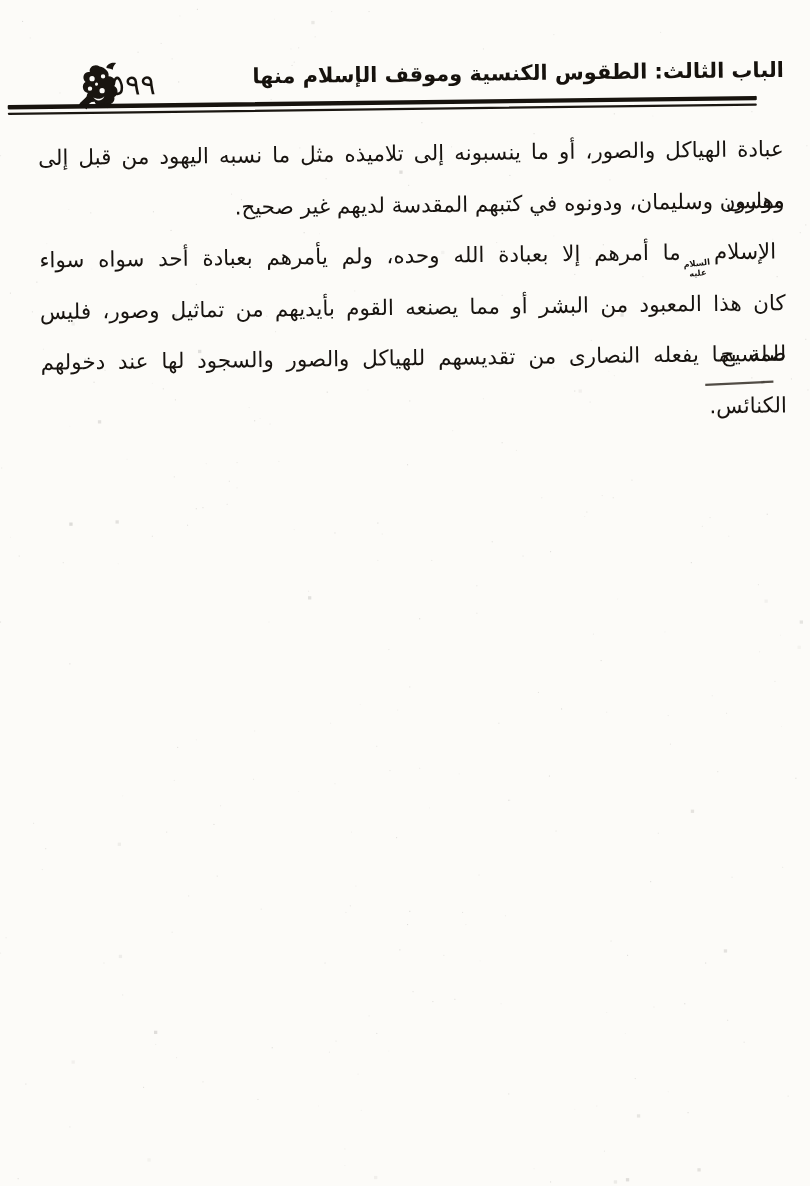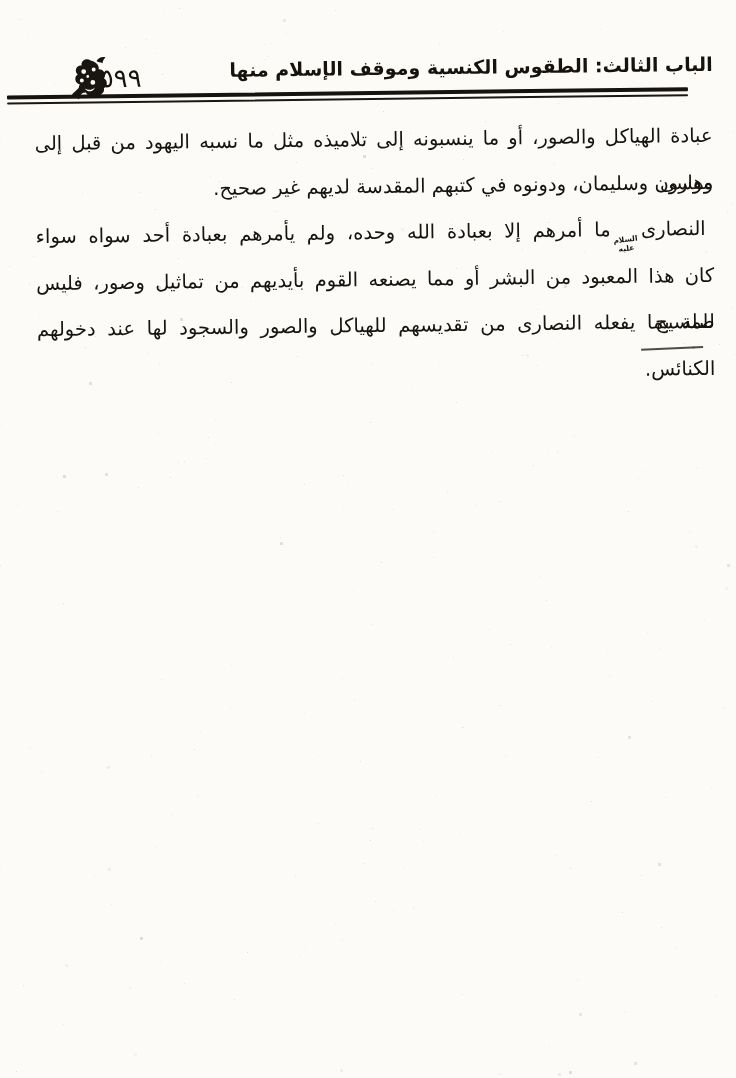--- a/index.html
+++ b/index.html
@@ -83,21 +83,21 @@
     <div class="rules">
       <div class="rule-a"></div>
       <div class="rule-b"></div>
     </div>
 
     <div class="text">
       <div class="line just">عبادة الهياكل والصور، أو ما ينسبونه إلى تلاميذه مثل ما نسبه اليهود من قبل إلى موسى</div>
       <div class="line end">وهارون وسليمان، ودونوه في كتبهم المقدسة لديهم غير صحيح.</div>
 
       <div class="line just indent">
-        <span>النصارى</span><span class="hon">
+        <span>الإسلام</span><span class="hon">
             <span class="hon-t">السلام</span>
             <span class="hon-b">عليه</span>
           </span><span>ما أمرهم إلا بعبادة الله وحده، ولم يأمرهم بعبادة أحد سواه سواء</span>
       </div>
 
       <div class="line just">كان هذا المعبود من البشر أو مما يصنعه القوم بأيديهم من تماثيل وصور، فليس للمسيح</div>
       <div class="line just">صلة بما يفعله النصارى من تقديسهم للهياكل والصور والسجود لها عند دخولهم</div>
       <div class="line end">الكنائس.</div>
     </div>
 

